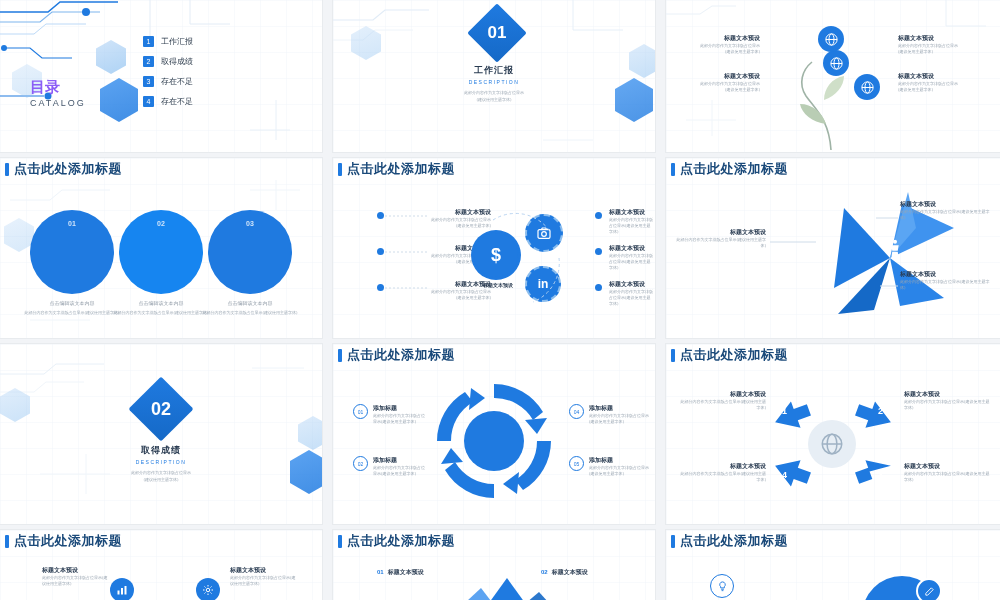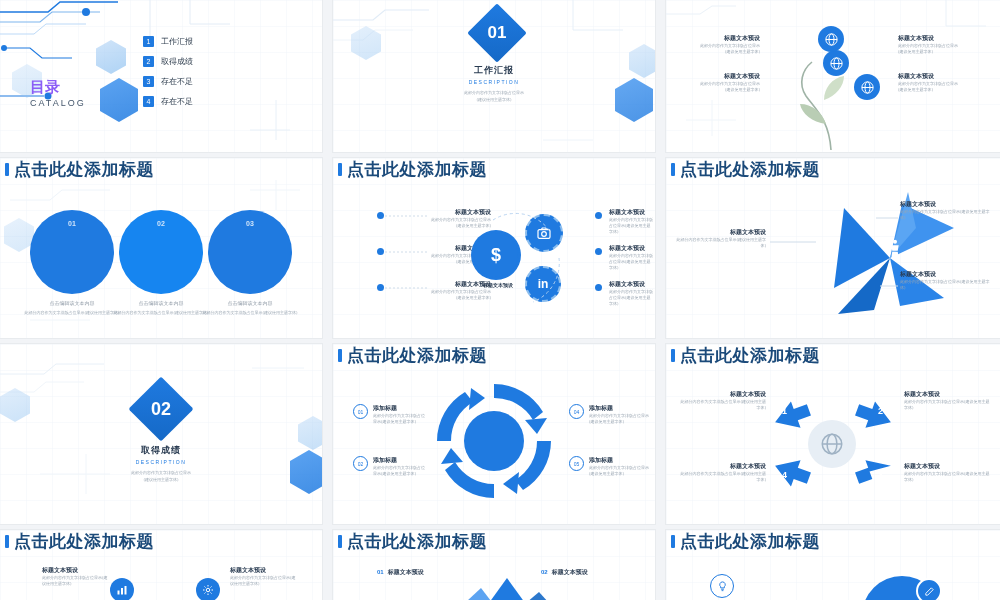--- a/index.html
+++ b/index.html
@@ -5,21 +5,21 @@
   html,body{margin:0;padding:0;background:#ffffff;}
   body{width:1000px;height:600px;font-family:"Liberation Sans","DejaVu Sans",sans-serif;overflow:hidden;}
   .deck{position:relative;width:1000px;height:600px;background:#f2f4f7;}
   .slide{position:absolute;background:#ffffff;overflow:hidden;box-shadow:0 0 0 1px #e8ebee;}
   .slide .bgdots{position:absolute;inset:0;background-image:
       linear-gradient(rgba(220,230,242,.35) 1px,transparent 1px),
       linear-gradient(90deg,rgba(220,230,242,.35) 1px,transparent 1px);
     background-size:26px 26px;opacity:.5;}
   .hdr{position:absolute;left:0;top:0;height:22px;display:flex;align-items:center;}
   .hdr .bar{width:4px;height:13px;background:#1f7ae0;margin-left:5px;margin-right:5px;border-radius:1px;}
-  .hdr .t{font-size:17px;font-weight:bold;color:#1b4a7a;letter-spacing:.5px;}
+  .hdr .t{font-size:13px;font-weight:bold;color:#1b4a7a;letter-spacing:.5px;}
   .cn{font-family:"DejaVu Sans","Liberation Sans",sans-serif;}
   .blue{color:#1f7ae0;}
   .tiny{font-size:4px;line-height:6px;color:#9aa6b2;}
   .lbl{font-size:6px;color:#2a3c52;font-weight:bold;}
   .num-sq{width:11px;height:11px;background:#1f7ae0;color:#fff;font-size:7px;display:flex;align-items:center;justify-content:center;border-radius:1px;}
   .diamond{background:linear-gradient(135deg,#1f7ae0,#1569c7);transform:rotate(45deg);}
   .circle{border-radius:50%;}
   .hex{width:38px;height:44px;background:linear-gradient(160deg,#3f93ef,#1f7ae0);clip-path:polygon(50% 0,100% 25%,100% 75%,50% 100%,0 75%,0 25%);opacity:.85;}
   .hexl{width:30px;height:34px;background:linear-gradient(160deg,#bcd9f7,#8cc0f0);clip-path:polygon(50% 0,100% 25%,100% 75%,50% 100%,0 75%,0 25%);opacity:.7;}
   .descbig{font-size:9px;font-weight:bold;color:#2a3c52;letter-spacing:1px;}

